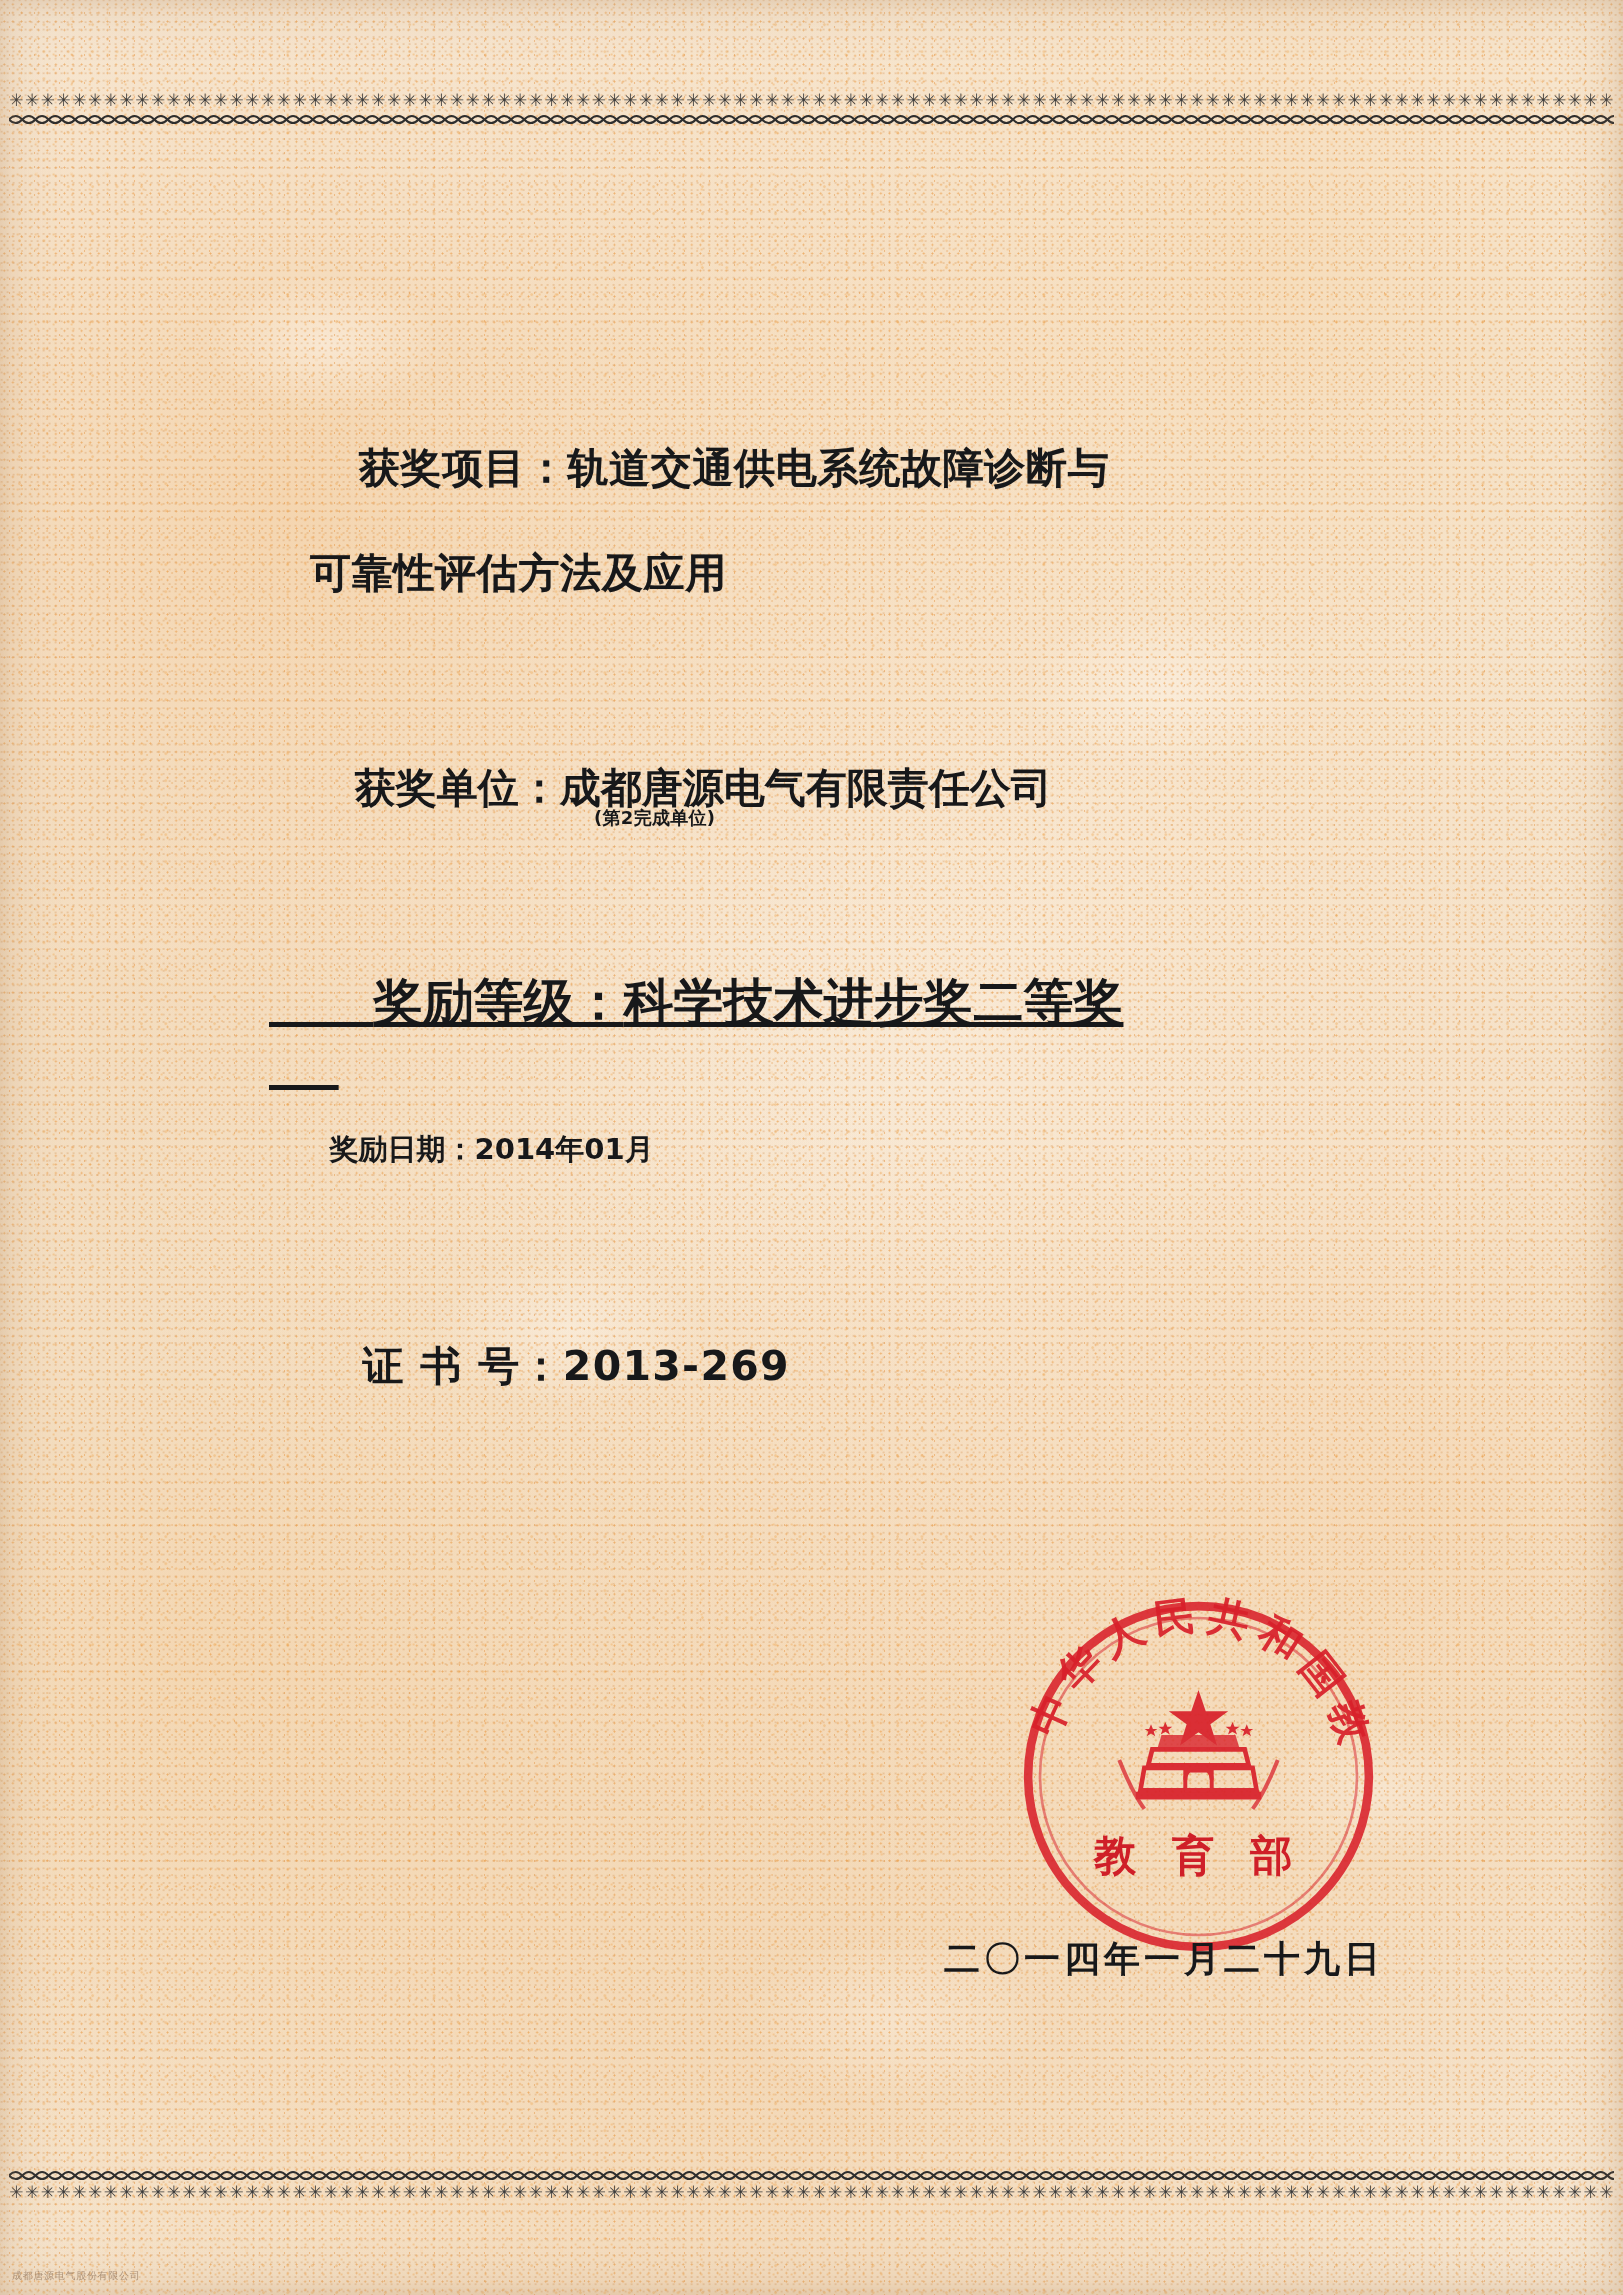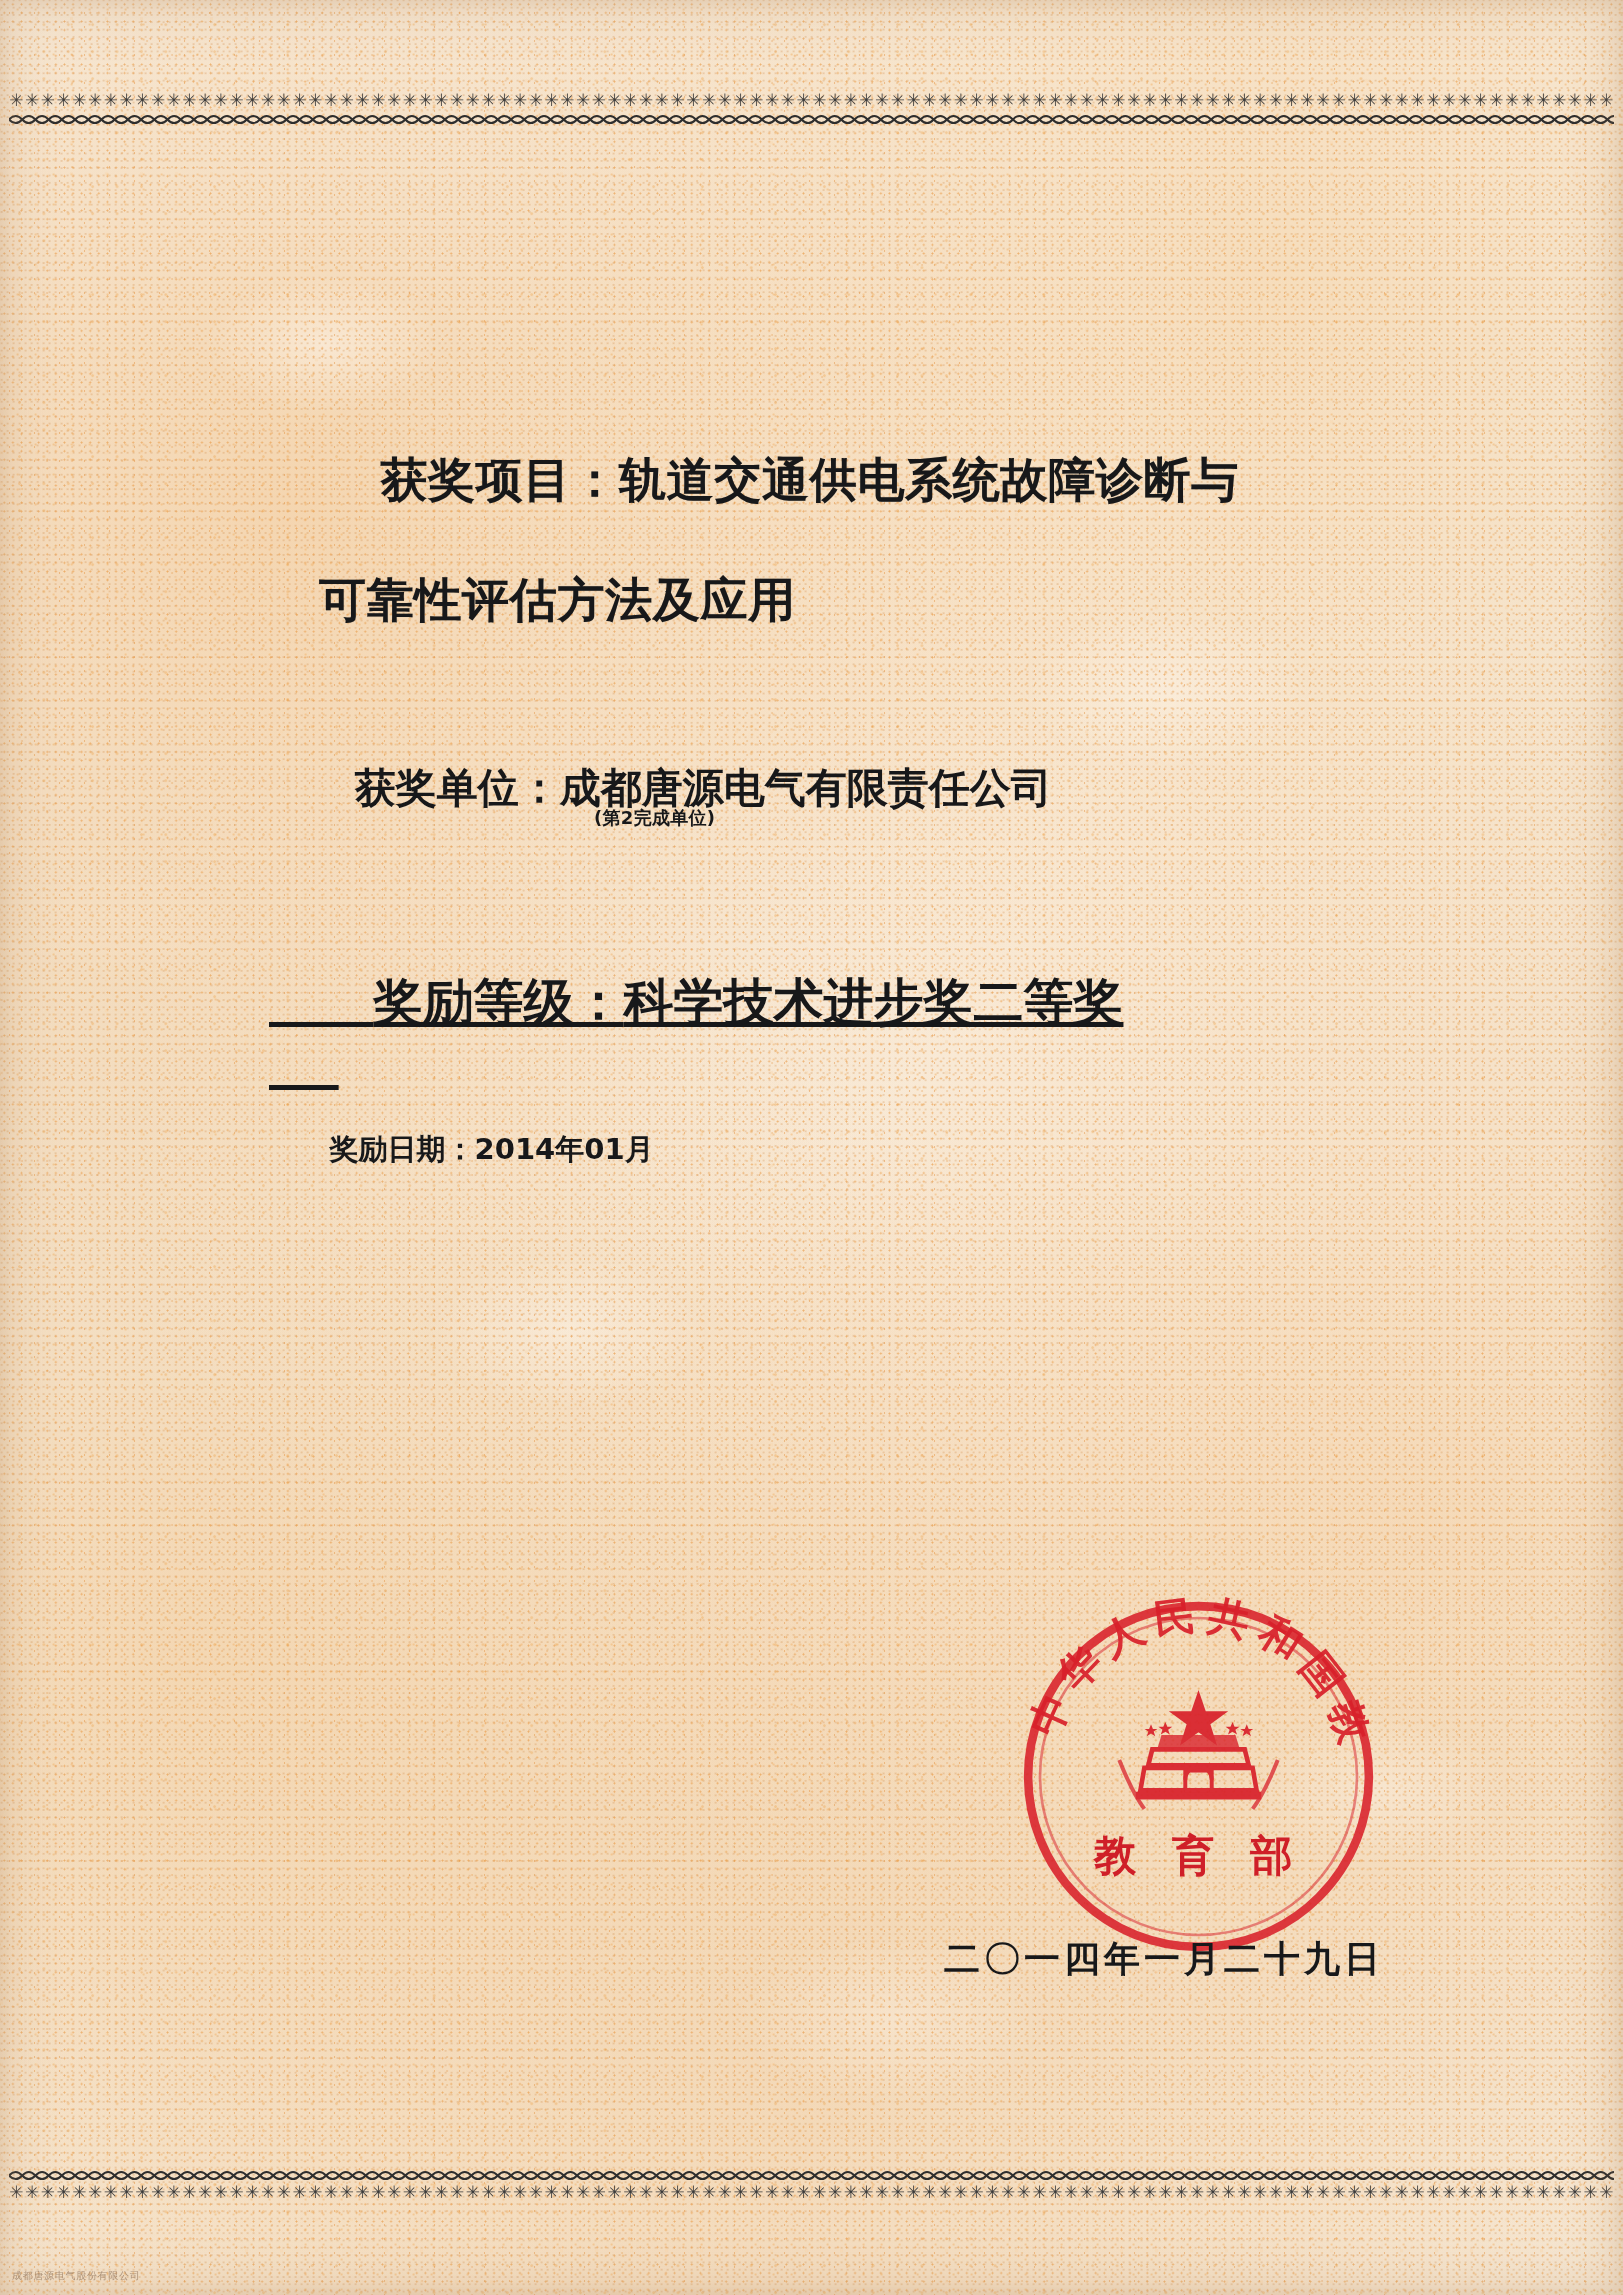--- a/index.html
+++ b/index.html
@@ -112,24 +112,24 @@
     font-weight: bold;
     white-space: pre-wrap;
   }
   .label-line {
     font-size: 41px;
     line-height: 1.25;
     letter-spacing: 0.7px;
     text-shadow: 0 0 0.7px rgba(0,0,0,0.35);
   }
   #project {
-    left: 278px;
+    left: 269px;
     top: 390px;
     width: 1123px;
-    font-size: 47px;
+    font-size: 41px;
     line-height: 1.28;
   }
   #project .l2 { display: block; margin-left: 41px; }
   #unit {
     left: 269px;
     top: 713px;
     font-size: 41px;
   }
   #unit-sub {
     left: 594px;
@@ -219,20 +219,23 @@
     <div class="field" id="unit-sub">(第2完成单位)</div>
 
     <div class="field" id="level">
       <span>奖励等级：</span><span>科学技术进步奖二等奖</span>
     </div>
 
     <div class="field" id="date">
       <span>奖励日期：</span><span>2014年01月</span>
     </div>
 
+    <div class="field" id="certno">
+      <span>证 书 号：</span><span>2013-269</span>
+    </div>
 
     <div class="seal">
       <svg width="383" height="383" viewBox="0 0 580 580">
         <defs>
           <path id="sealArcPath" d="M 290,290 m -222,0 a 222,222 0 1,1 444,0" fill="none"></path>
           <path id="sealArcPathBottom" d="M 290,290 m -222,0 a 222,222 0 1,0 444,0" fill="none"></path>
         </defs>
         <circle cx="290" cy="290" r="258" fill="none" stroke="#d8202a" stroke-width="13" opacity="0.88"></circle>
         <circle cx="290" cy="290" r="240" fill="none" stroke="#d8202a" stroke-width="4" opacity="0.5"></circle>
 

